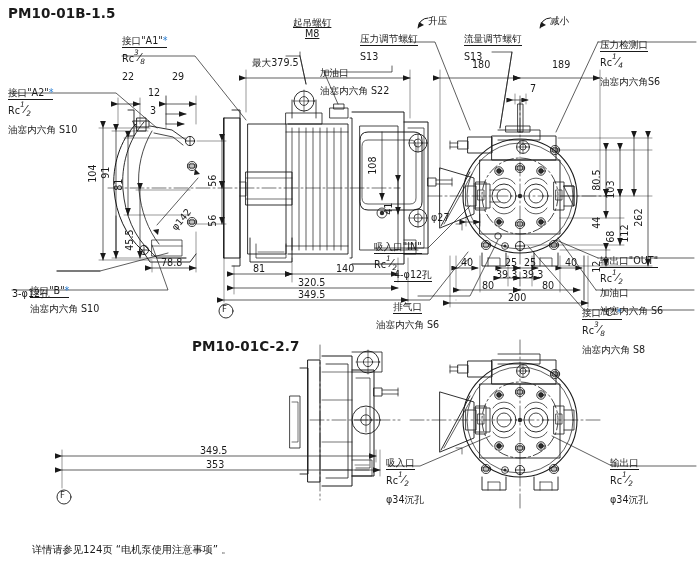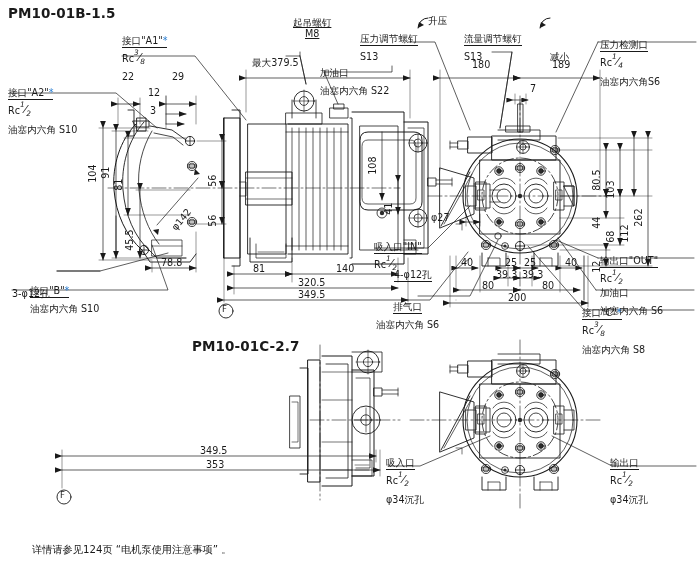--- a/index.html
+++ b/index.html
@@ -495,21 +495,21 @@
 <div class="t dimv" style="left:379px;top:164px;">108</div>
 <div class="t dimv" style="left:395px;top:204px;">41</div>
 <div class="t small" style="left:222px;top:305px;">F</div>
 
 <div class="t lbl" style="left:428px;top:16px;">升压</div>
 <div class="t" style="left:360px;top:28px;">
   <span class="lbl ul">压力调节螺钉</span><br>
   <span class="lbl">S13</span>
 </div>
 
-<div class="t lbl" style="left:550px;top:16px;margin-top:36px;">减小</div>
+<div class="t lbl" style="left:550px;top:16px;">减小</div>
 <div class="t" style="left:464px;top:28px;">
   <span class="lbl ul">流量调节螺钉</span><br>
   <span class="lbl">S13</span>
 </div>
 
 <div class="t" style="left:600px;top:34px;">
   <span class="lbl ul">压力检测口</span><br>
   <span class="lbl">Rc<span class="frac"><sup>1</sup>⁄<sub>4</sub></span></span><br>
   <span class="lbl">油塞内六角S6</span>
 </div>

